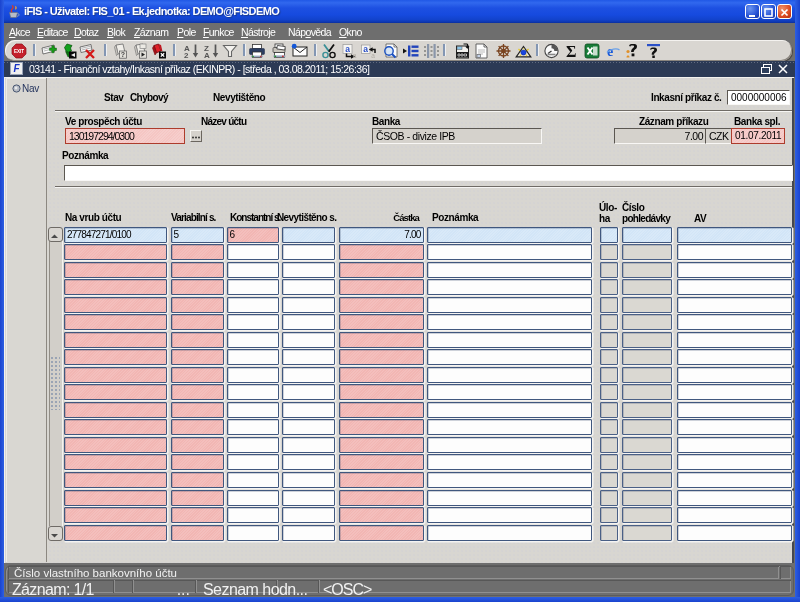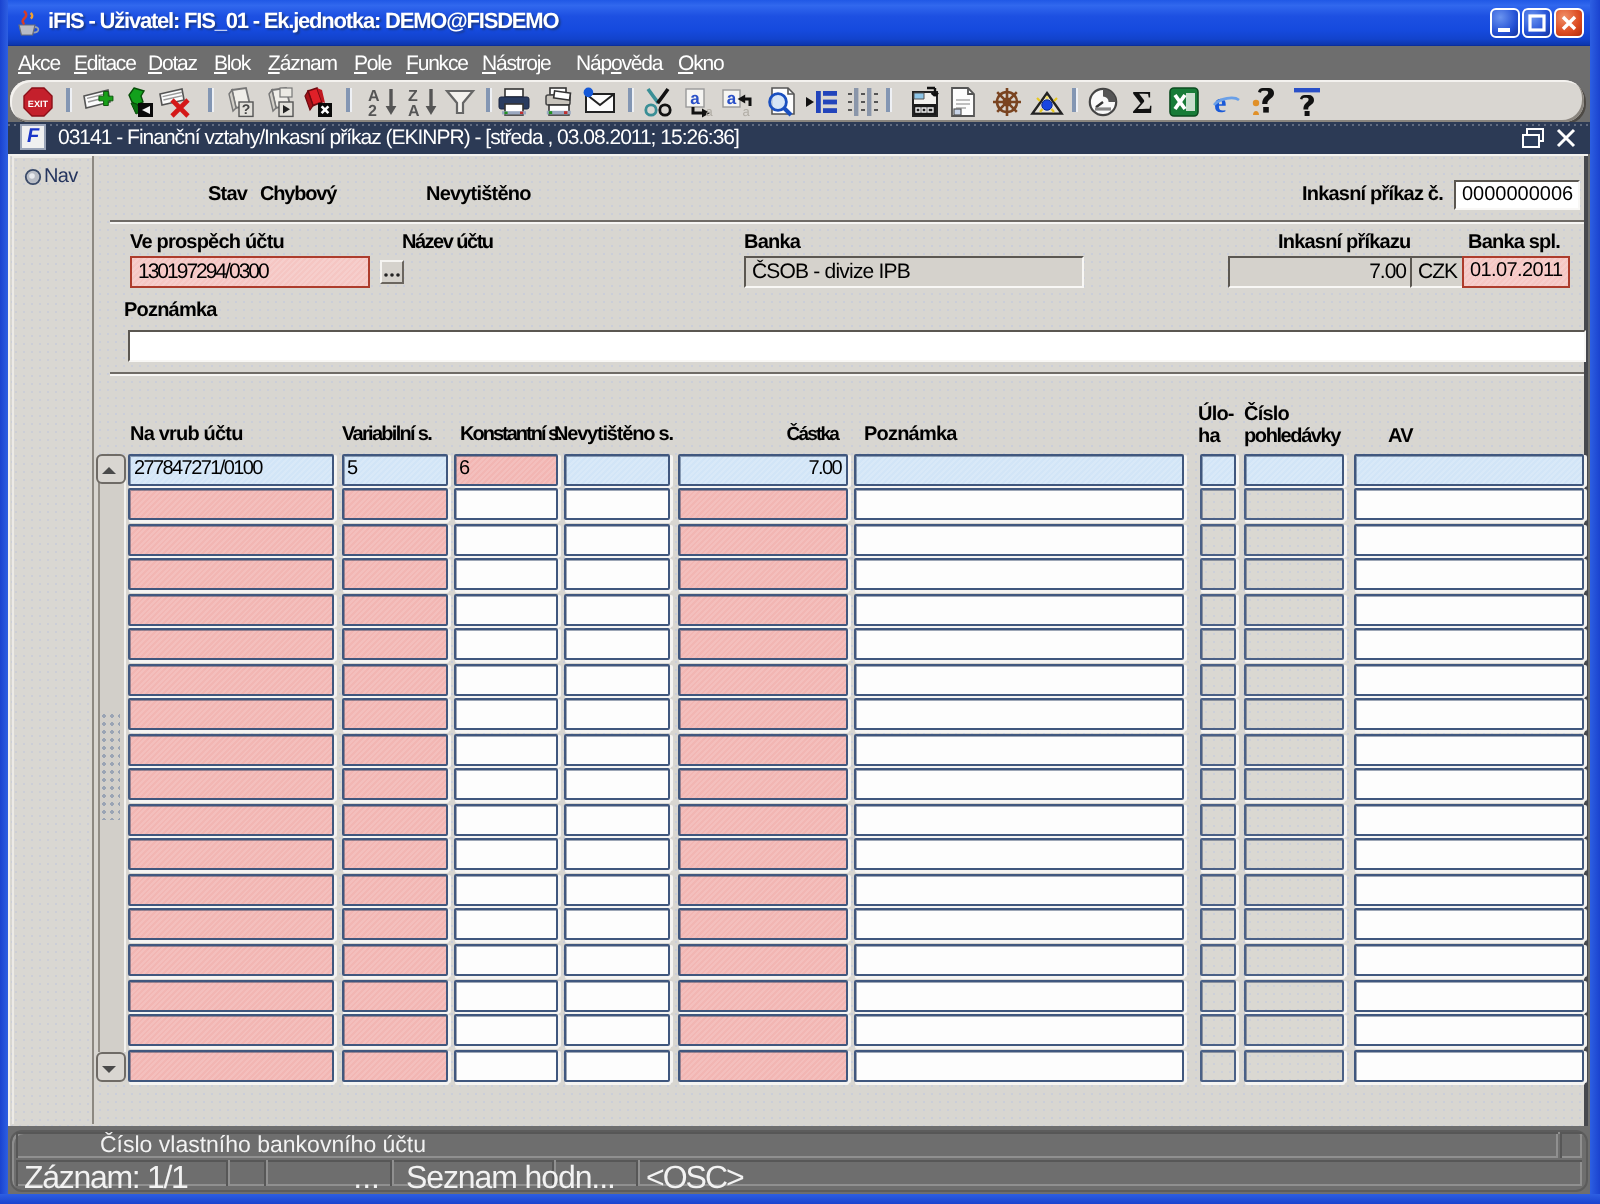--- a/index.html
+++ b/index.html
@@ -279,21 +279,21 @@
  <div class="lbl" style="left:100px;top:15px;">Stav</div>
  <div class="lbl" style="left:126px;top:15px;letter-spacing:-0.6px;">Chybový</div>
  <div class="lbl" style="left:209px;top:15px;">Nevytištěno</div>
  <div class="lbl" style="left:647px;top:15px;">Inkasní příkaz č.</div>
  <div class="fld" style="left:723px;top:13px;width:63px;height:15px;font-size:10px;letter-spacing:0px;padding-top:1px;">0000000006</div>
  <div class="groove" style="left:51px;top:33px;width:737px;"></div>
 
  <div class="lbl" style="left:61px;top:39px;">Ve prospěch účtu</div>
  <div class="lbl" style="left:197px;top:39px;letter-spacing:-0.75px;">Název účtu</div>
  <div class="lbl" style="left:368px;top:39px;">Banka</div>
- <div class="lbl" style="left:635px;top:39px;width:65px;text-align:right;">Inkasní příkazu</div>
+ <div class="lbl" style="left:635px;top:39px;width:65px;text-align:right;">Záznam příkazu</div>
  <div class="lbl" style="left:730px;top:39px;">Banka spl.</div>
 
  <div class="fld pinkf" style="left:61px;top:51px;width:120px;letter-spacing:-1px;">130197294/0300</div>
  <div style="position:absolute;left:186px;top:53px;width:12px;height:12px;background:#d5d2cc;border:1px solid;border-color:#f5f4f1 #6b665f #6b665f #f5f4f1;box-sizing:border-box;">
         <svg width="10" height="10" viewBox="0 0 10 10" style="position:absolute;left:0;top:0;">
           <circle cx="2" cy="6.5" r="0.9" fill="#222"></circle>
           <circle cx="5" cy="6.5" r="0.9" fill="#222"></circle>
           <circle cx="8" cy="6.5" r="0.9" fill="#222"></circle>
         </svg>
       </div>
@@ -490,21 +490,21 @@
           </svg></div>
         <div style="position:absolute;left:44px;top:449px;width:13px;height:13px;background:#d9d6d1;border:1px solid #6f6b66;border-radius:3px;"><svg width="11" height="11" viewBox="0 0 11 11">
             <path d="M2 4 L5.5 7.5 L9 4 Z" fill="#4a4a4a"></path>
           </svg></div>
         <div style="position:absolute;left:46px;top:279px;width:10px;height:54px;background-image:radial-gradient(circle,#9aa4b4 28%,transparent 33%);background-size:4px 4px;"></div>
       </div>
 </div>
 <div id="status">
       <div style="position:absolute;left:5px;top:2px;width:787px;height:29px;border:1px solid #5c5c5c;border-radius:6px;box-shadow:inset 1px 1px 0 #8e8e8e;"></div>
       <div style="position:absolute;left:8px;top:3px;width:771px;height:13px;box-shadow:inset 1px 1px 0 #575757, inset -1px -1px 0 #909090;"></div>
-      <div class="seg" style="left:14px;top:4px;font-size:11.5px;margin-left:36px;">Číslo vlastního bankovního účtu</div>
+      <div class="seg" style="left:14px;top:4px;font-size:11.5px;">Číslo vlastního bankovního účtu</div>
       <div style="position:absolute;left:780px;top:3px;width:11px;height:13px;box-shadow:inset 1px 1px 0 #575757, inset -1px -1px 0 #909090;"></div>
       <div style="position:absolute;left:8px;top:17px;width:783px;height:13px;box-shadow:inset 1px 1px 0 #575757, inset -1px -1px 0 #909090;"></div>
       <div style="position:absolute;left:113px;top:17px;width:1px;height:13px;background:#575757;border-right:1px solid #909090;"></div>
       <div style="position:absolute;left:132px;top:17px;width:1px;height:13px;background:#575757;border-right:1px solid #909090;"></div>
       <div style="position:absolute;left:195px;top:17px;width:1px;height:13px;background:#575757;border-right:1px solid #909090;"></div>
       <div style="position:absolute;left:276px;top:17px;width:1px;height:13px;background:#575757;border-right:1px solid #909090;"></div>
       <div style="position:absolute;left:318px;top:17px;width:1px;height:13px;background:#575757;border-right:1px solid #909090;"></div>
       <div class="seg" style="left:12px;top:18px;letter-spacing:-0.65px;">Záznam: 1/1</div>
       <div class="seg" style="left:160px;top:18px;width:30px;text-align:right;">...</div>
       <div class="seg" style="left:203px;top:18px;letter-spacing:-0.55px;">Seznam hodn...</div>

